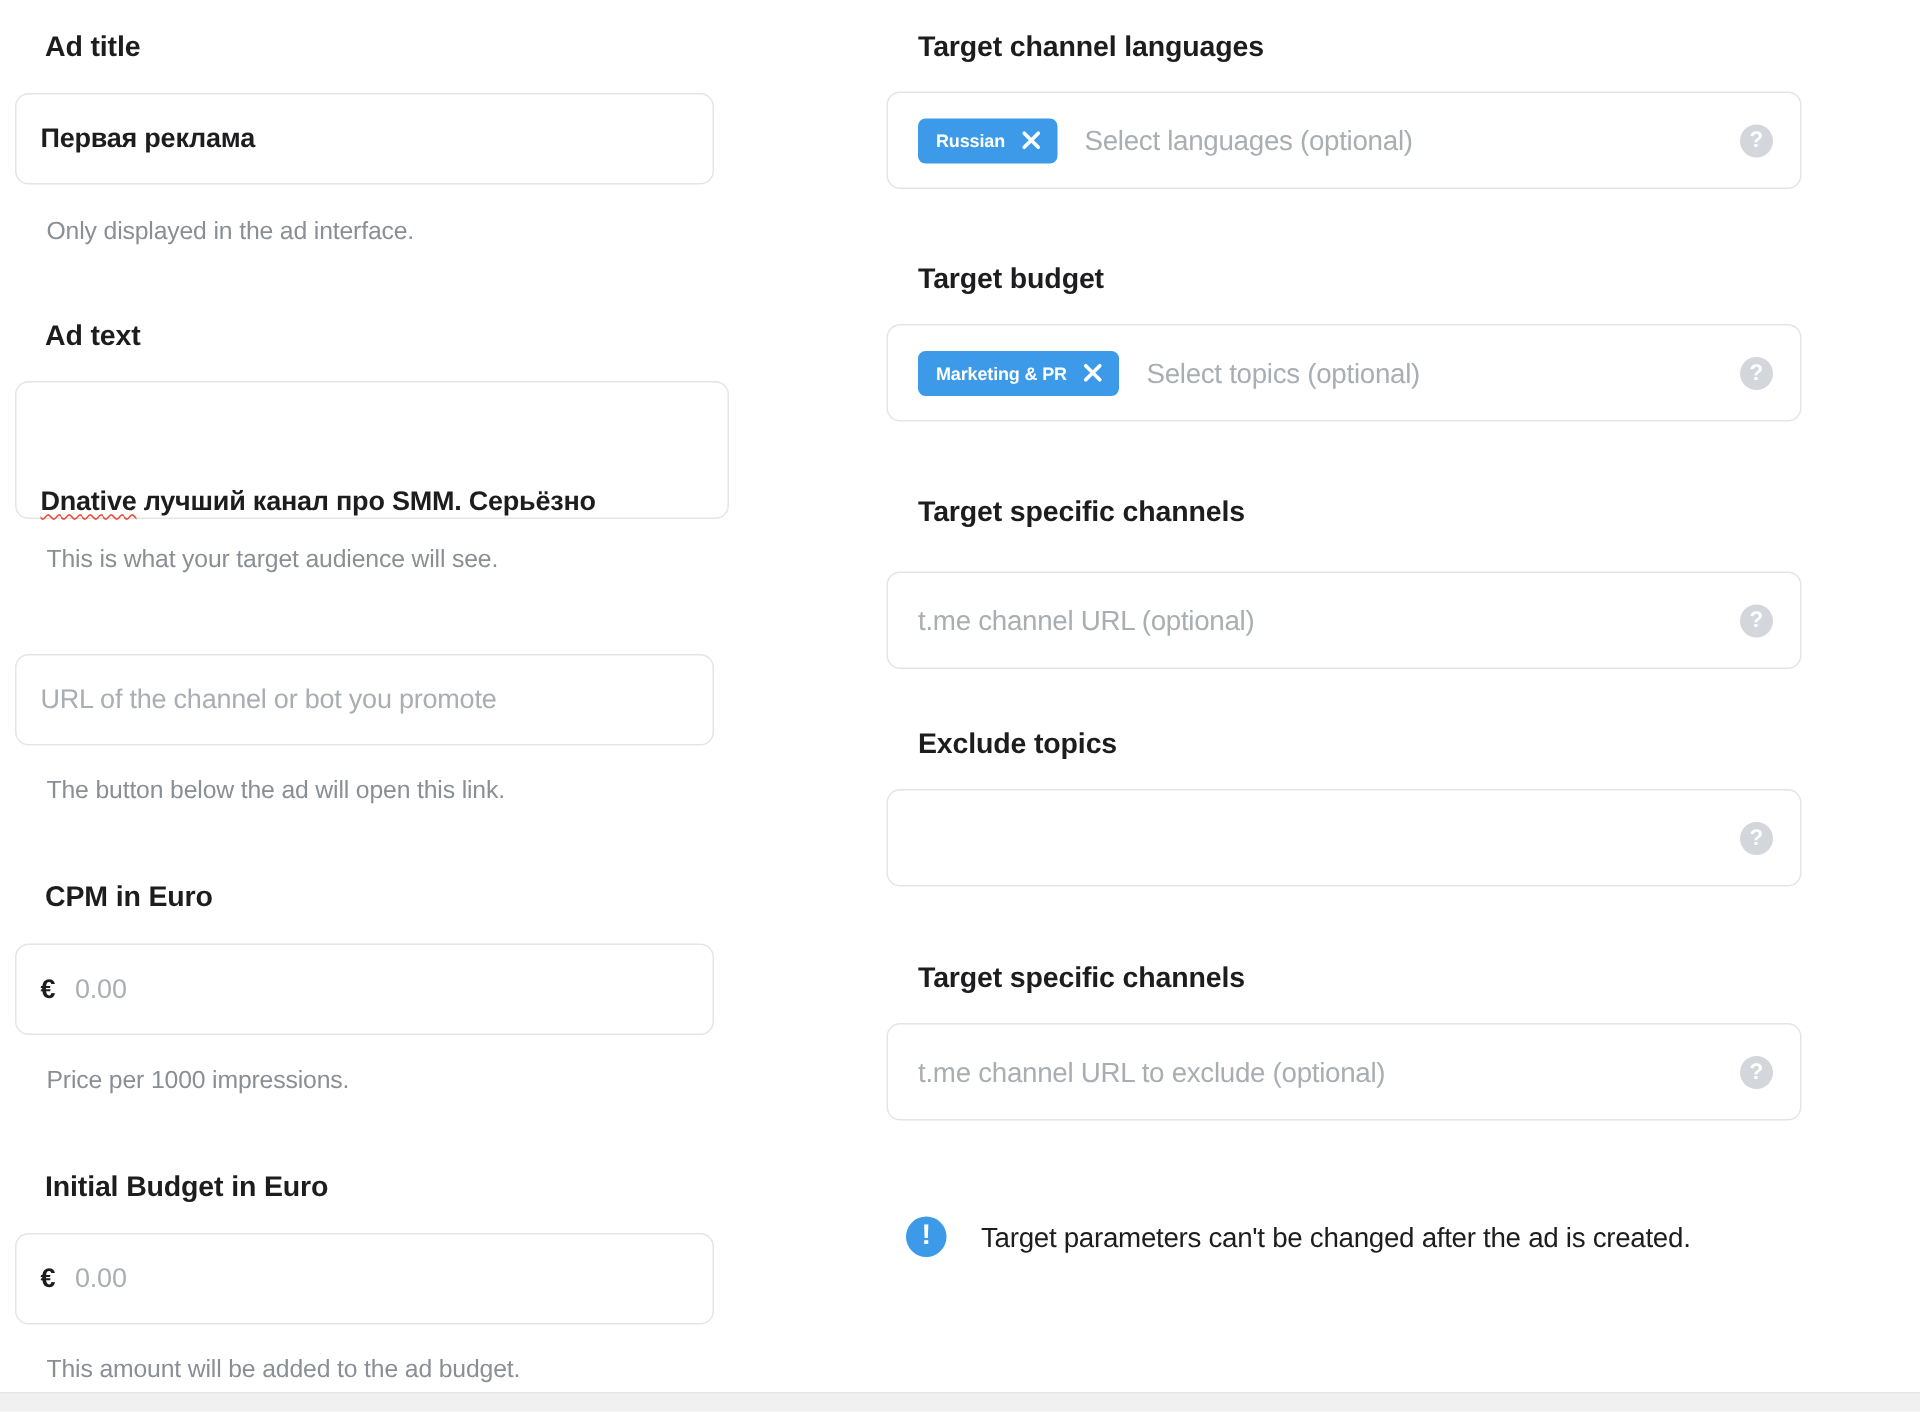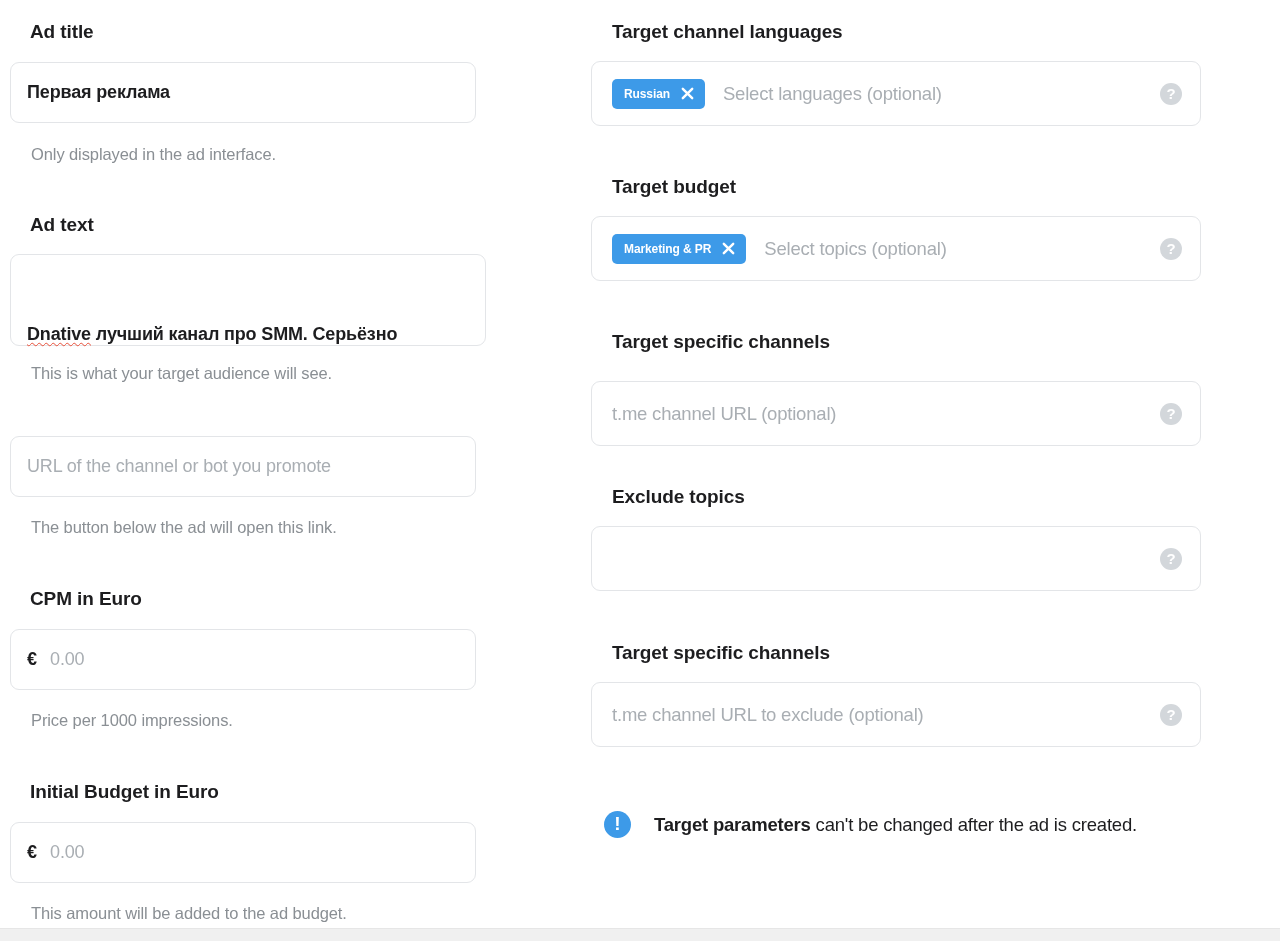--- a/index.html
+++ b/index.html
@@ -184,21 +184,21 @@
     font-size: 19px;
     font-weight: bold;
     line-height: 1;
     margin-top: -2px;
   }
   .notice-text {
     font-size: 18.5px;
     color: #1d1d1f;
     letter-spacing: -0.2px;
   }
-  .notice-text b { font-weight: bold; }
+  .notice-text b { font-weight: normal; }
 
   
   .bottom-band {
     position: absolute;
     left: 0;
     right: 0;
     bottom: 0;
     height: 12px;
     background: #f0f0f0;
     border-top: 1px solid #e6e6e6;

